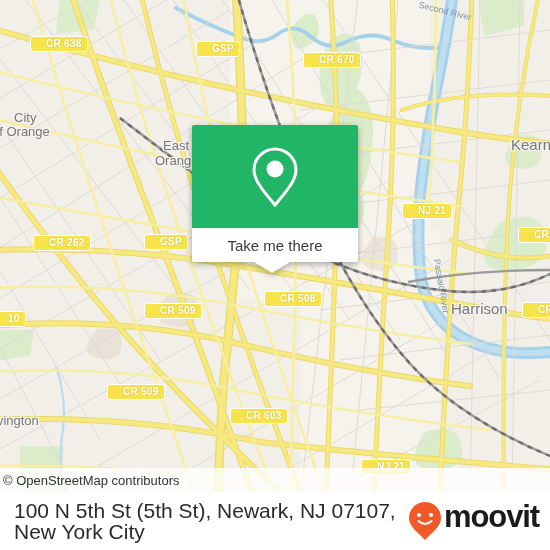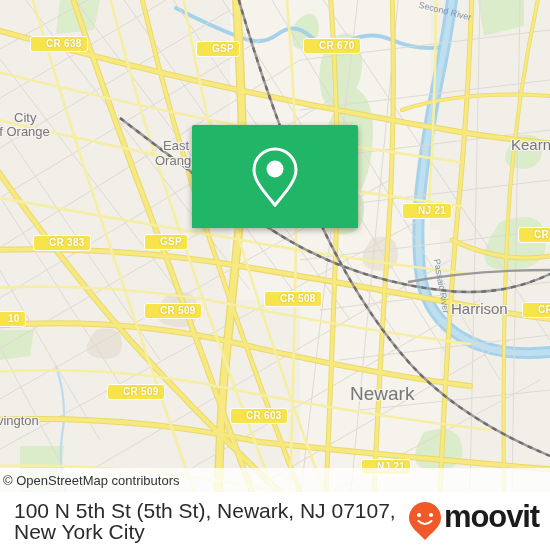--- a/index.html
+++ b/index.html
@@ -246,50 +246,53 @@
         </g>
         <g fill="none" stroke="#6e6e6e" stroke-width="2.4" stroke-dasharray="5 5">
           <path d="M236 -10 q34 120 74 210 q40 92 90 152 q50 62 150 104"></path>
           <path d="M120 118 q70 54 140 104 q80 56 180 68 q60 8 110 -16"></path>
         </g>
       </g>
     </svg>
 
     <div class="shield" style="left:30px;top:36px;">CR 638</div>
     <div class="shield" style="left:196px;top:41px;">GSP</div>
-    <div class="shield" style="left:303px;top:38px;">CR 670</div>
+    <div class="shield" style="left:303px;top:52px;">CR 670</div>
     <div class="shield" style="left:402px;top:203px;">NJ 21</div>
     <div class="shield" style="left:518px;top:227px;">CR 50</div>
-    <div class="shield" style="left:33px;top:235px;">CR 383</div>
+    <div class="shield" style="left:33px;top:235px;">CR 262</div>
     <div class="shield" style="left:144px;top:234px;">GSP</div>
     <div class="shield" style="left:-8px;top:311px;">10</div>
     <div class="shield" style="left:144px;top:303px;">CR 509</div>
     <div class="shield" style="left:252px;top:291px;margin-left:12px;">CR 508</div>
     <div class="shield" style="left:522px;top:302px;">CR 5</div>
     <div class="shield" style="left:107px;top:384px;">CR 509</div>
     <div class="shield" style="left:230px;top:408px;">CR 603</div>
     <div class="shield" style="left:361px;top:459px;">NJ 21</div>
 
     <div class="place city-sm" style="left:14px;top:110px;">City</div>
     <div class="place city-sm" style="left:-8px;top:124px;">of Orange</div>
     <div class="place city-sm" style="left:163px;top:138px;">East</div>
     <div class="place city-sm" style="left:155px;top:153px;">Orange</div>
     <div class="place city-md" style="left:511px;top:136px;">Kearny</div>
     <div class="place city-md" style="left:451px;top:300px;">Harrison</div>
-    <div class="place city-lg" style="left:350px;top:383px;">Newark</div>
     <div class="place city-sm" style="left:-6px;top:413px;">ivington</div>
     <div class="place water" style="left:418px;top:6px;transform:rotate(14deg);">Second River</div>
     <div class="place water" style="left:414px;top:281px;transform:rotate(80deg);">Passaic River</div>
 
     <div id="card">
       <div id="card-top" style="background:#21b567;">
         <svg class="pin-svg" width="52" height="62" viewBox="0 0 52 62">
           <path d="M26 3 C14.4 3 5 12.4 5 24 C5 35 16 47 26 59 C36 47 47 35 47 24 C47 12.4 37.6 3 26 3 Z" fill="none" stroke="#ffffff" stroke-width="3"></path>
           <circle cx="26" cy="23" r="8.5" fill="#ffffff"></circle>
         </svg>
+      </div>
+      <div id="card-bottom">
+        <span id="card-label">Take me there</span>
+        <div id="card-tail"></div>
       </div>
     </div>
 
     <div id="attribution">
       <span id="attribution-text">© OpenStreetMap contributors</span>
     </div>
   </div>
 
   <div id="footer">
     <div id="footer-address">100 N 5th St (5th St), Newark, NJ 07107, New York City</div>

